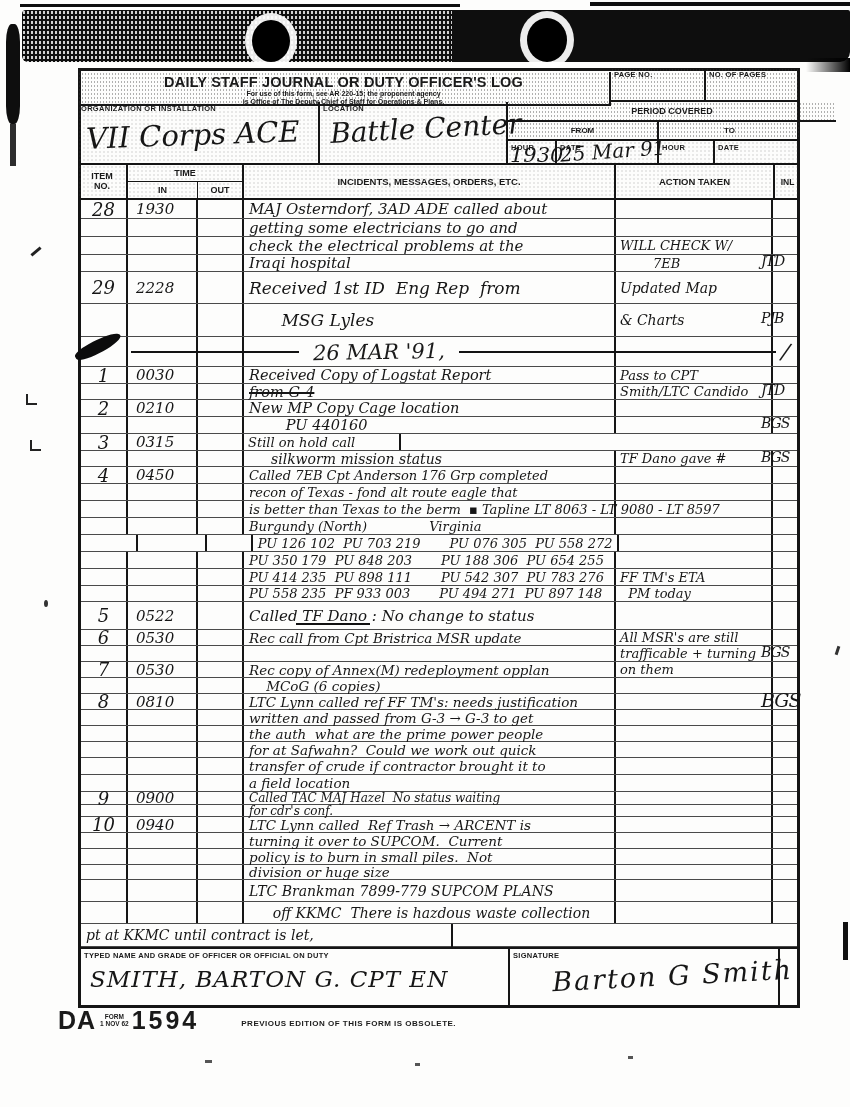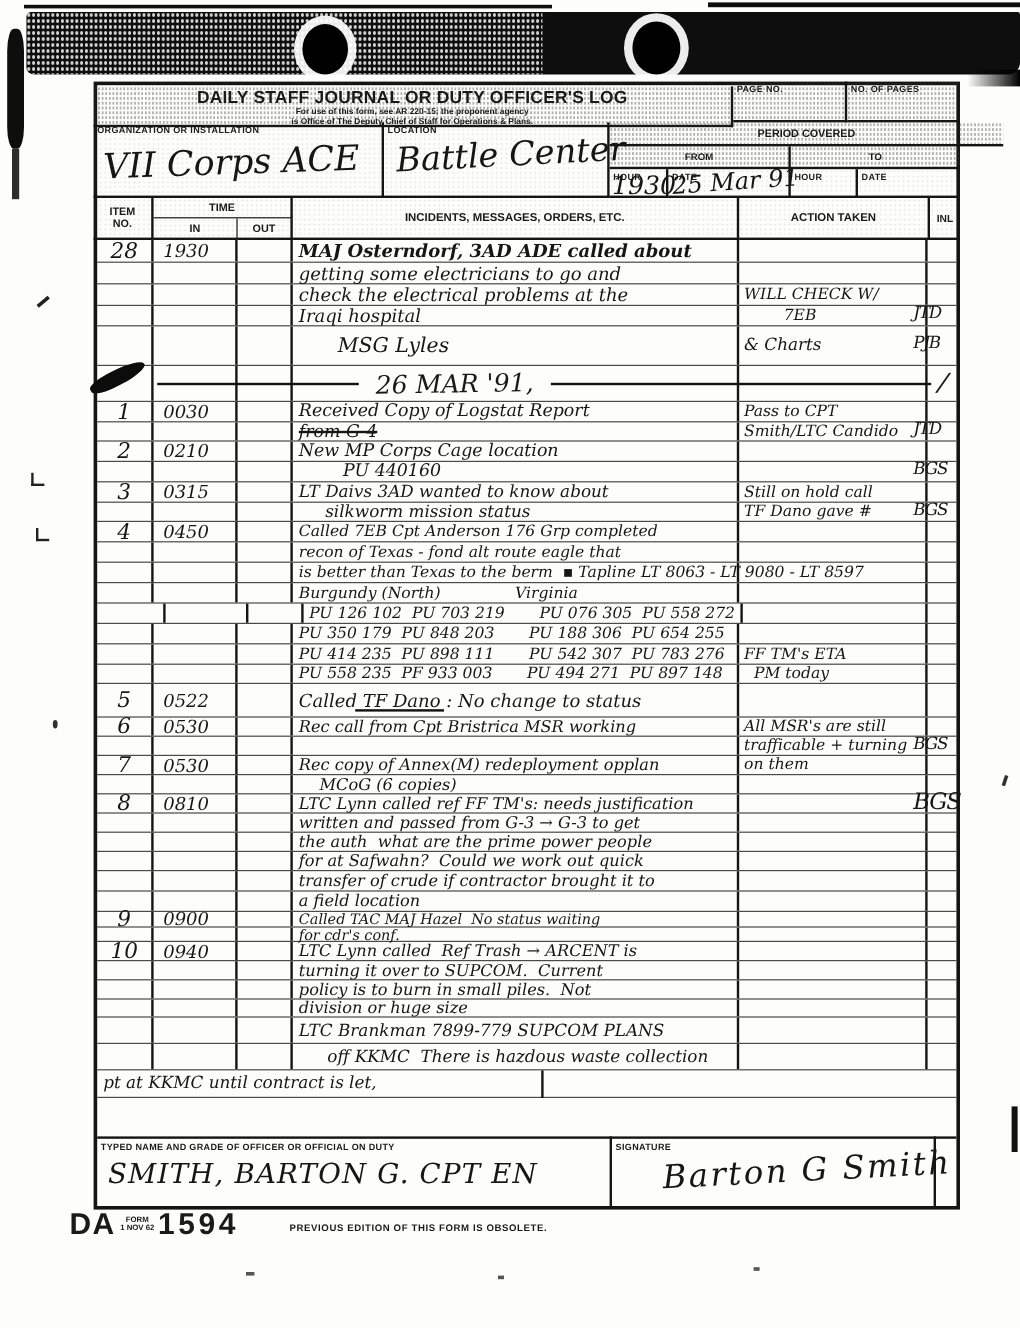--- a/index.html
+++ b/index.html
@@ -171,21 +171,21 @@
   </div>
   <div class="hbox bb speck2 cent" style="left:775px;top:165px;width:25px;height:35px;font-size:8.5px;">
     <span>INL</span>
   </div>
 
   <div id="rows">
       <div class="lrow" style="height: 19px; line-height: 19px;">
         <div class="c-item hwc" style="font-size: 18px;">28</div>
         <div class="c-in hwc" style="font-size: 15px;">1930</div>
         <div class="c-out hwc" style="font-size: 15px;"></div>
-        <div class="c-inc hwc" style="font-size: 15px; font-weight: bold;"><span>MAJ Osterndorf, 3AD ADE called about</span></div>
+        <div class="c-inc hwc" style="font-size: 15px;"><span>MAJ Osterndorf, 3AD ADE called about</span></div>
         <div class="c-act hwc" style="font-size: 13px;"></div>
         <div class="c-inl hwc"></div>
       </div>
       <div class="lrow" style="height: 18px; line-height: 18px;">
         <div class="c-item hwc" style="font-size: 18px;"></div>
         <div class="c-in hwc" style="font-size: 15px;"></div>
         <div class="c-out hwc" style="font-size: 15px;"></div>
         <div class="c-inc hwc" style="font-size: 15px;"><span>getting some electricians to go and</span></div>
         <div class="c-act hwc" style="font-size: 13px;"></div>
         <div class="c-inl hwc"></div>
@@ -200,20 +200,28 @@
       </div>
       <div class="lrow" style="height: 17px; line-height: 17px;">
         <div class="c-item hwc" style="font-size: 18px;"></div>
         <div class="c-in hwc" style="font-size: 15px;"></div>
         <div class="c-out hwc" style="font-size: 15px;"></div>
         <div class="c-inc hwc" style="font-size: 15px;"><span>Iraqi hospital</span></div>
         <div class="c-act hwc" style="font-size: 13px;">        7EB</div>
         <div class="c-inl hwc">
           <span style="font-size: 14px; letter-spacing: -1px;">JTD</span>
         </div>
+      </div>
+      <div class="lrow" style="height: 32px; line-height: 32px;">
+        <div class="c-item hwc" style="font-size: 18px;">29</div>
+        <div class="c-in hwc" style="font-size: 15px;">2228</div>
+        <div class="c-out hwc" style="font-size: 15px;"></div>
+        <div class="c-inc hwc" style="font-size: 17px;"><span>Received 1st ID  Eng Rep  from</span></div>
+        <div class="c-act hwc" style="font-size: 14px;">Updated Map</div>
+        <div class="c-inl hwc"></div>
       </div>
       <div class="lrow" style="height: 33px; line-height: 33px;">
         <div class="c-item hwc" style="font-size: 18px;"></div>
         <div class="c-in hwc" style="font-size: 15px;"></div>
         <div class="c-out hwc" style="font-size: 15px;"></div>
         <div class="c-inc hwc" style="font-size: 17px;"><span>      MSG Lyles</span></div>
         <div class="c-act hwc" style="font-size: 14px;">&amp; Charts</div>
         <div class="c-inl hwc">
           <span style="font-size: 14px; letter-spacing: -1px;">PJB</span>
         </div>
@@ -248,39 +256,38 @@
         <div class="c-inc hwc" style="font-size: 14.5px;"><span class="strike">from G-4</span></div>
         <div class="c-act hwc" style="font-size: 13px;">Smith/LTC Candido</div>
         <div class="c-inl hwc">
           <span style="font-size: 14px; letter-spacing: -1px;">JTD</span>
         </div>
       </div>
       <div class="lrow" style="height: 17px; line-height: 17px;">
         <div class="c-item hwc" style="font-size: 18px;">2</div>
         <div class="c-in hwc" style="font-size: 15px;">0210</div>
         <div class="c-out hwc" style="font-size: 15px;"></div>
-        <div class="c-inc hwc" style="font-size: 14.5px;"><span>New MP Corps Cage location</span></div>
+        <div class="c-inc hwc" style="font-size: 14.5px;"><span>New MP Copy Cage location</span></div>
         <div class="c-act hwc" style="font-size: 13px;"></div>
         <div class="c-inl hwc"></div>
       </div>
       <div class="lrow" style="height: 17px; line-height: 17px;">
         <div class="c-item hwc" style="font-size: 18px;"></div>
         <div class="c-in hwc" style="font-size: 15px;"></div>
         <div class="c-out hwc" style="font-size: 15px;"></div>
         <div class="c-inc hwc" style="font-size: 14.5px;"><span>        PU 440160</span></div>
         <div class="c-act hwc" style="font-size: 13px;"></div>
         <div class="c-inl hwc">
           <span style="font-size: 14px; letter-spacing: -1px;">BGS</span>
         </div>
       </div>
       <div class="lrow" style="height: 17px; line-height: 17px;">
         <div class="c-item hwc" style="font-size: 18px;">3</div>
         <div class="c-in hwc" style="font-size: 15px;">0315</div>
         <div class="c-out hwc" style="font-size: 15px;"></div>
-        <div class="c-inc hwc" style="font-size: 14px;"><span>LT Daivs 3AD wanted to know about</span></div>
         <div class="c-act hwc" style="font-size: 13px;">Still on hold call</div>
         <div class="c-inl hwc"></div>
       </div>
       <div class="lrow" style="height: 16px; line-height: 16px;">
         <div class="c-item hwc" style="font-size: 18px;"></div>
         <div class="c-in hwc" style="font-size: 15px;"></div>
         <div class="c-out hwc" style="font-size: 15px;"></div>
         <div class="c-inc hwc" style="font-size: 14px; padding-left: 27px;"><span>silkworm mission status</span></div>
         <div class="c-act hwc" style="font-size: 13px;">TF Dano gave #</div>
         <div class="c-inl hwc">
@@ -356,21 +363,21 @@
         <div class="c-in hwc" style="font-size: 15px;">0522</div>
         <div class="c-out hwc" style="font-size: 15px;"></div>
         <div class="c-inc hwc" style="font-size: 15px;"><span>Called TF Dano : No change to status</span><div class="pu"></div></div>
         <div class="c-act hwc" style="font-size: 13px;"></div>
         <div class="c-inl hwc"></div>
       </div>
       <div class="lrow" style="height: 16px; line-height: 16px;">
         <div class="c-item hwc" style="font-size: 18px;">6</div>
         <div class="c-in hwc" style="font-size: 15px;">0530</div>
         <div class="c-out hwc" style="font-size: 15px;"></div>
-        <div class="c-inc hwc" style="font-size: 13.5px;"><span>Rec call from Cpt Bristrica MSR working</span></div>
+        <div class="c-inc hwc" style="font-size: 13.5px;"><span>Rec call from Cpt Bristrica MSR update</span></div>
         <div class="c-act hwc" style="font-size: 13px;">All MSR's are still</div>
         <div class="c-inl hwc"></div>
       </div>
       <div class="lrow" style="height: 16px; line-height: 16px;">
         <div class="c-item hwc" style="font-size: 18px;"></div>
         <div class="c-in hwc" style="font-size: 15px;"></div>
         <div class="c-out hwc" style="font-size: 15px;"></div>
         <div class="c-inc hwc" style="font-size: 13.5px;"><span></span></div>
         <div class="c-act hwc" style="font-size: 13px;">trafficable + turning</div>
         <div class="c-inl hwc">

